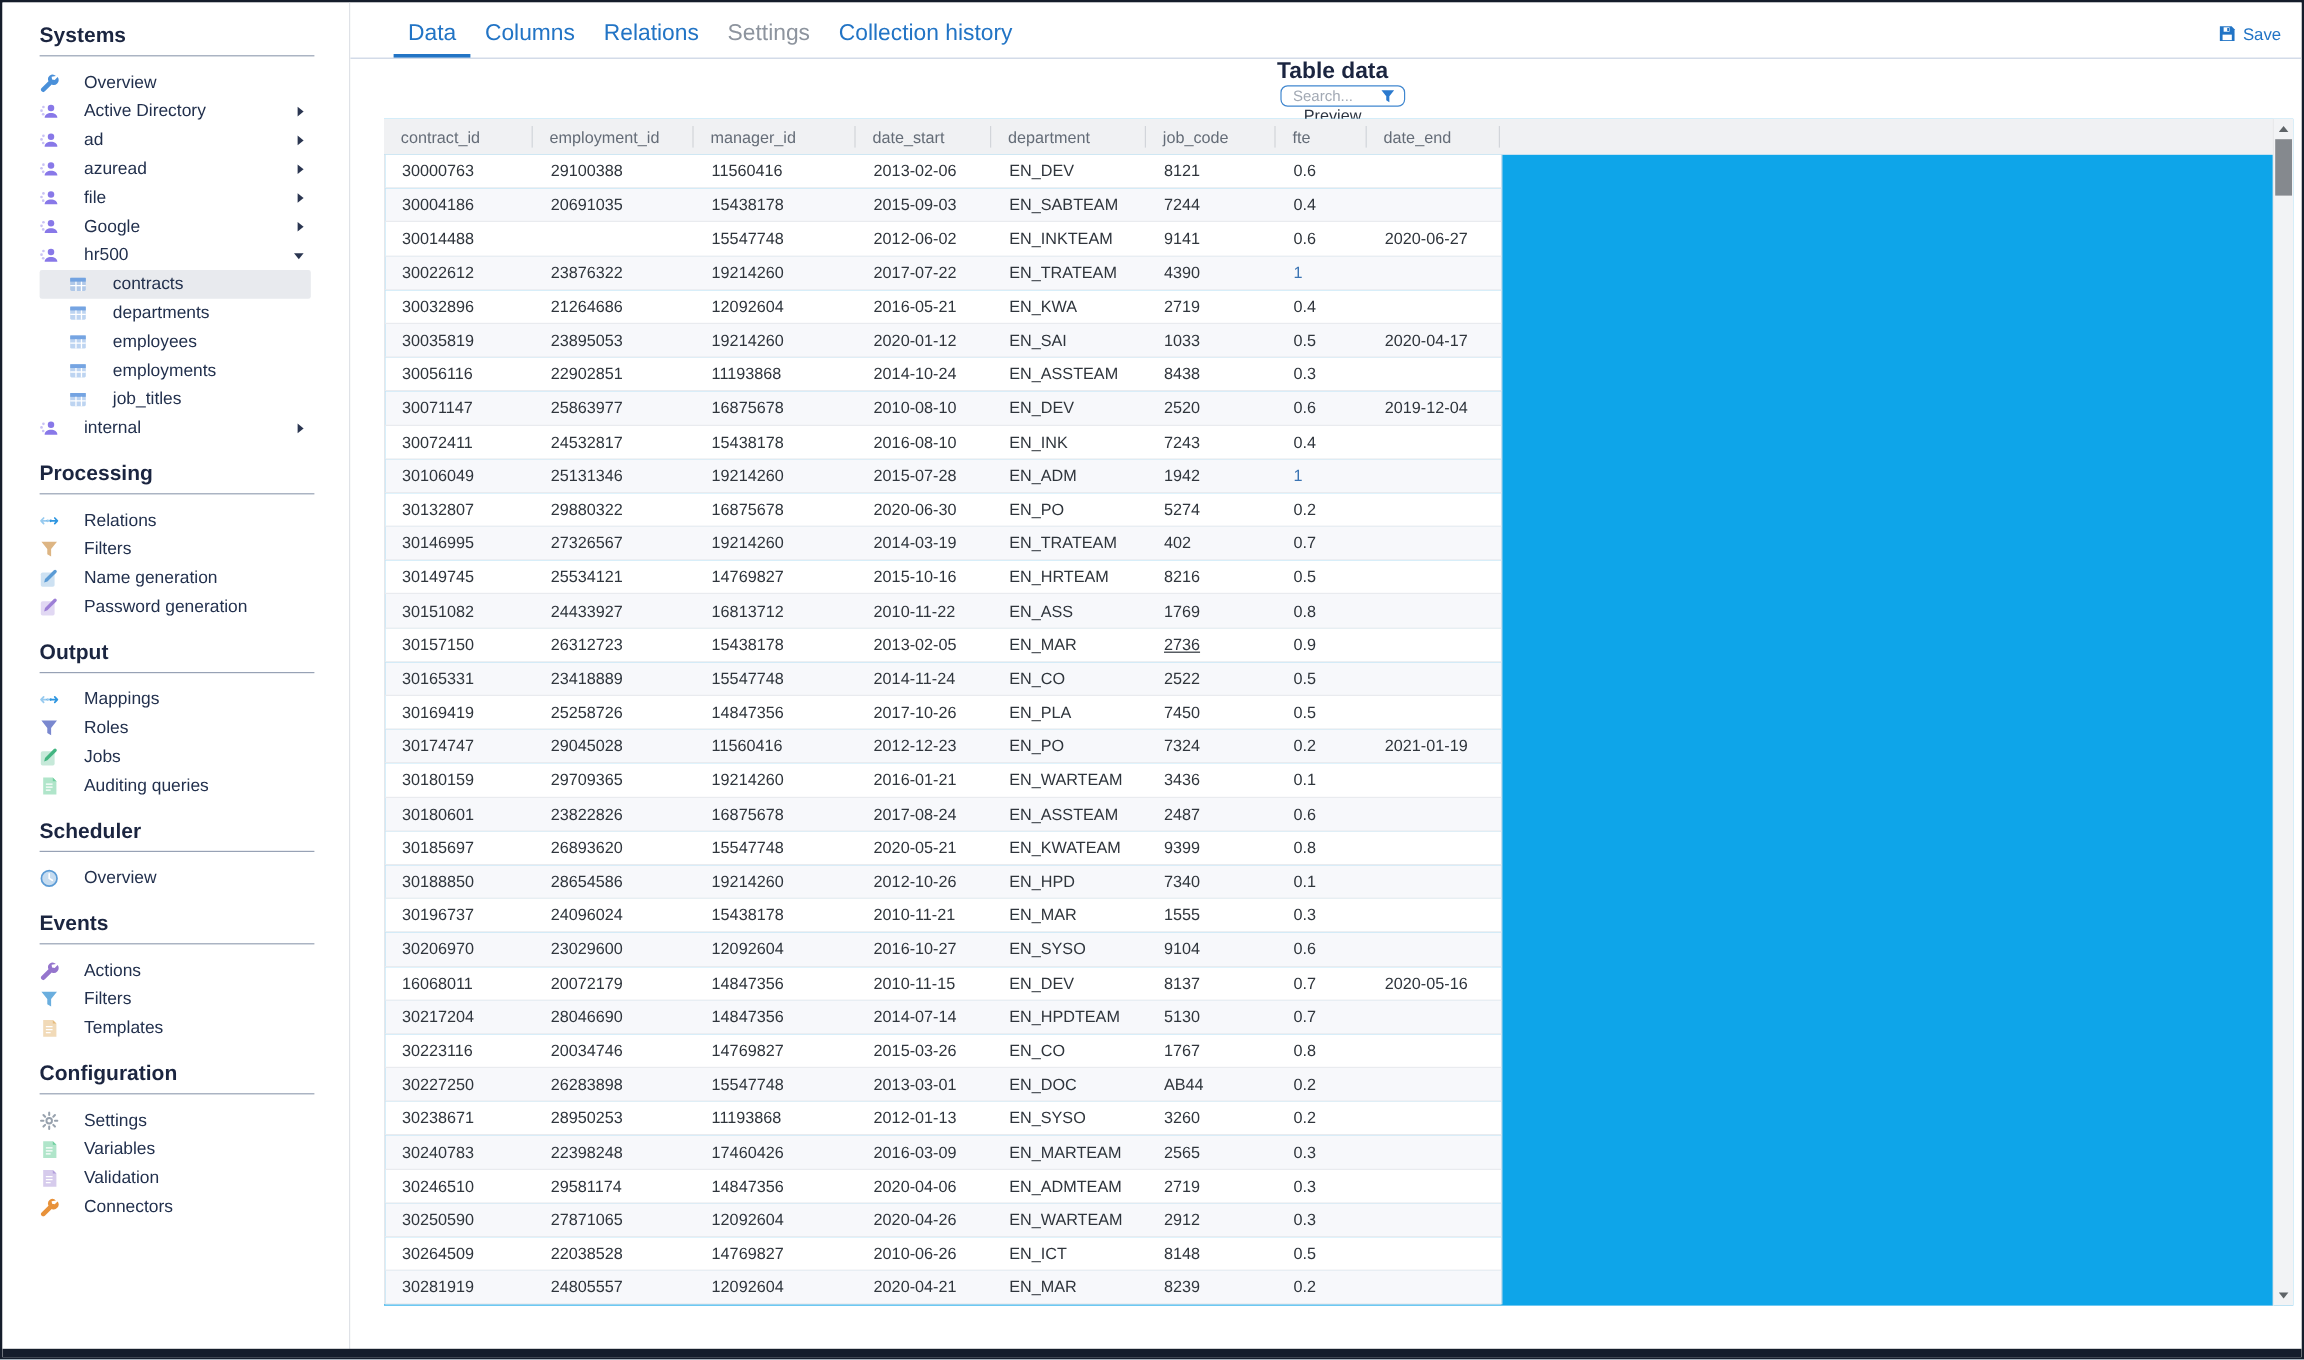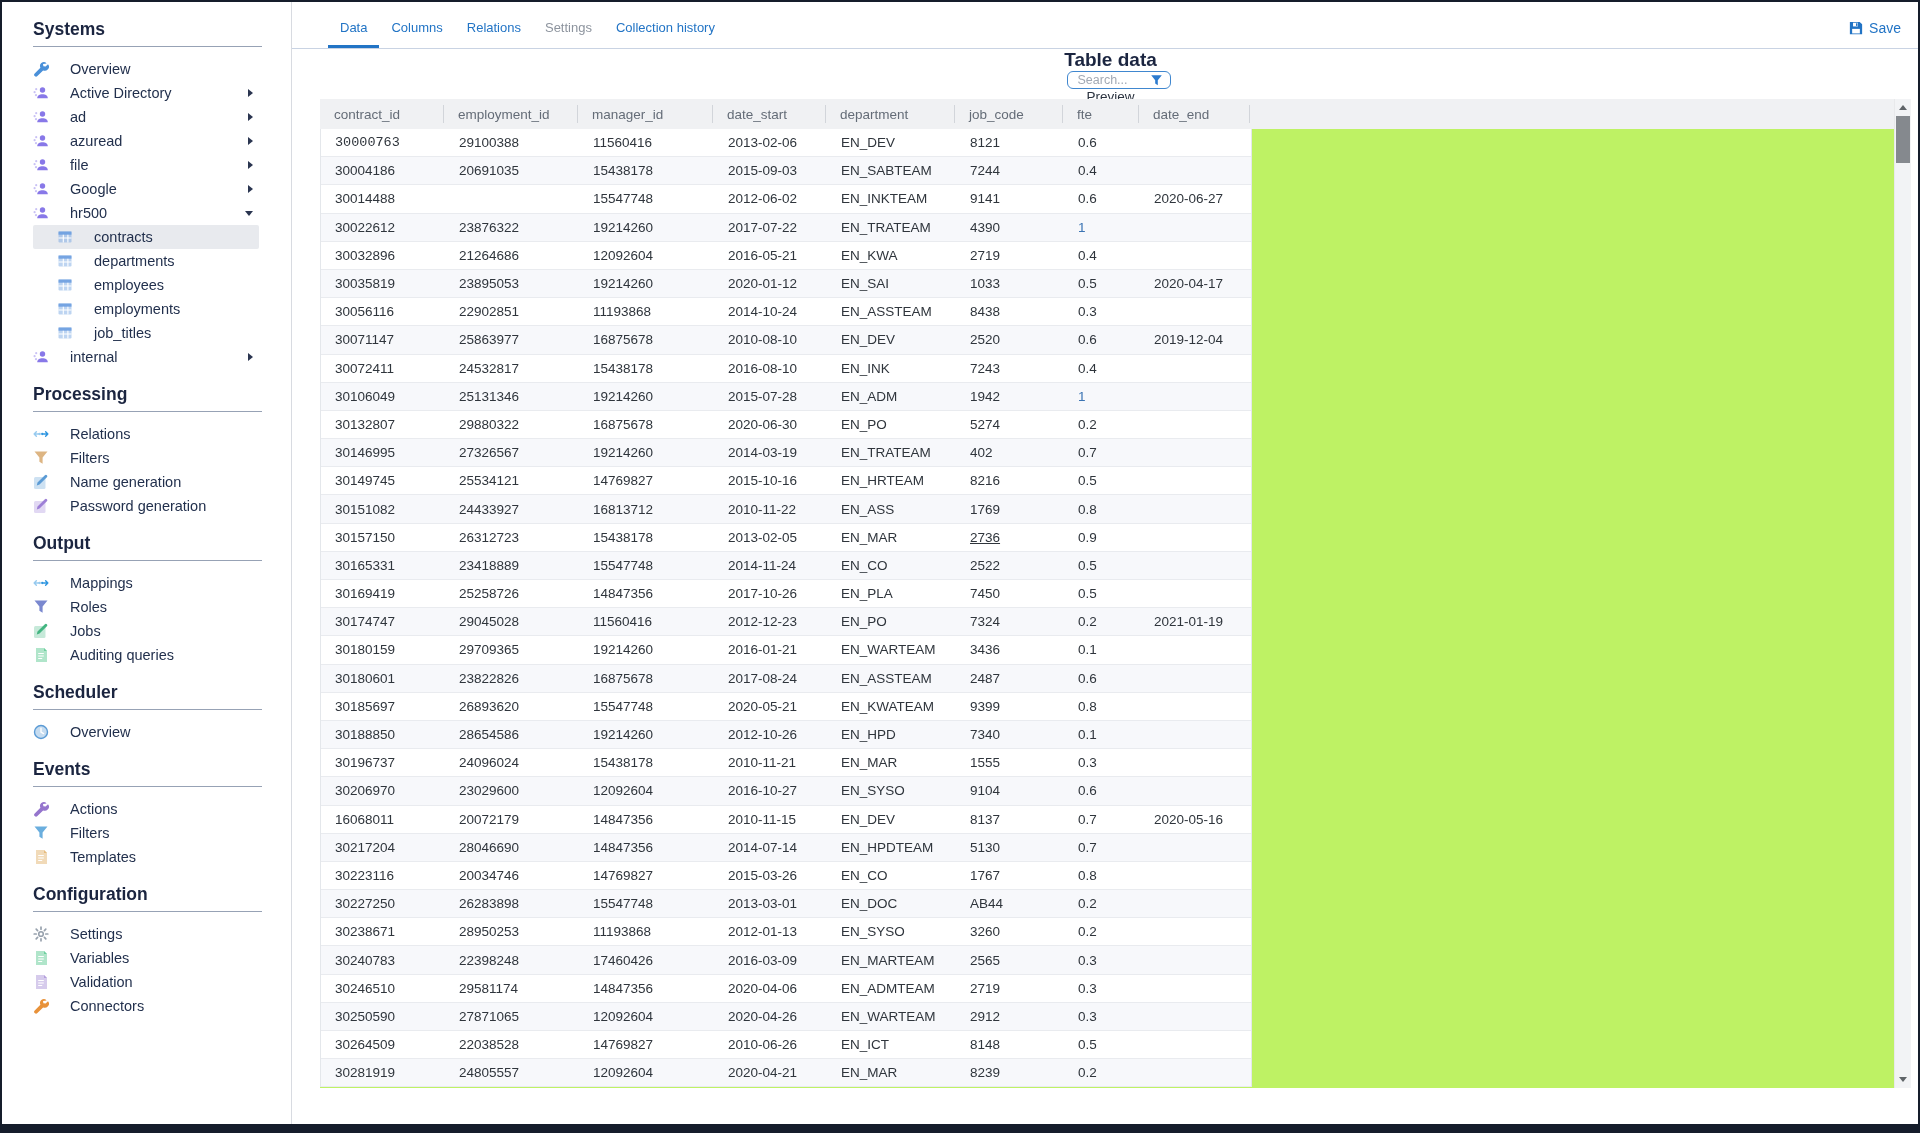--- a/index.html
+++ b/index.html
@@ -33,21 +33,21 @@
   .chev { position:absolute; right:6px; width:0; height:0; }
   .chev-r { border-left:5px solid #2a3550; border-top:4px solid transparent; border-bottom:4px solid transparent; }
   .chev-d { border-top:5px solid #2a3550; border-left:4px solid transparent; border-right:4px solid transparent; }
 
   
   .main { position:absolute; left:290px; top:0; right:0; bottom:7px; background:#fff; }
   .tabbar { position:relative; height:47px; border-bottom:1px solid #c9d3e3; }
   .tabs { display:flex; height:100%; margin-left:36px; }
   .tab {
     position:relative; display:flex; align-items:center; padding:5px 12px 0 12px;
-    font-size:13px; color:var(--accent,#2274c5); cursor:pointer; white-space:nowrap;
+    font-size:19px; color:var(--accent,#2274c5); cursor:pointer; white-space:nowrap;
   }
   .tab.active::after { content:""; position:absolute; left:0; right:0; bottom:0; height:3px; background:var(--accent,#2274c5); }
   .tab.disabled { color:#8d949e; }
   .save {
     position:absolute; right:17px; top:0; height:47px; padding-top:4px;
     display:flex; align-items:center; gap:6px; color:var(--accent,#2274c5);
     font-size:14px; cursor:pointer;
   }
   .save svg { width:14px; height:14px; display:block; }
 
@@ -74,21 +74,21 @@
   .records-count { font-size:14.5px; color:#2b3340; }
   .checkbox {
     margin-left:15px; width:16px; height:16px; background:#e7e8ea;
     border:1px solid #d3d5d8; border-radius:3px; cursor:pointer;
   }
   .hide-label { margin-left:8px; font-size:14px; color:#212c40; }
   .resize { margin-left:19px; display:flex; align-items:center; gap:5px; color:var(--accent,#2274c5); font-size:14px; cursor:pointer; }
   .resize .arrows { font-size:15px; font-weight:700; line-height:1; }
 
   
-  .gridwrap { position:absolute; top:97px; left:28px; right:7px; height:989px; background:#bef264; }
+  .gridwrap { position:absolute; top:97px; left:28px; right:7px; height:989px; background:#0ea5e9; }
   .grid-header { display:flex; height:30px; background:#f0f1f3; }
   .gh-cell {
     position:relative; display:flex; align-items:center; padding-left:14px;
     font-size:13.5px; color:#646c77; white-space:nowrap;
   }
   .gh-cell::after { content:""; position:absolute; right:0; top:6px; bottom:6px; width:1px; background:#d2d5da; }
   .gh-fill { flex:1; }
   .grid-body { width:932px; border-left:1px solid #e4e7eb; border-right:1px solid #e4e7eb; }
   .t-row { display:flex; height:28.2px; background:#fff; border-bottom:1px solid #e9ebef; }
   .t-row.alt { background:#f7f8fb; }
@@ -510,21 +510,21 @@
           <div class="gh-cell" style="width: 135px;">manager_id</div>
           <div class="gh-cell" style="width: 113px;">date_start</div>
           <div class="gh-cell" style="width: 129px;">department</div>
           <div class="gh-cell" style="width: 108px;">job_code</div>
           <div class="gh-cell" style="width: 76px;">fte</div>
           <div class="gh-cell" style="width: 111px;">date_end</div>
           <div class="gh-fill"></div>
         </div>
       <div class="grid-body">
           <div class="t-row">
-            <div class="t-cell" style="width: 124px; font-family: Liberation Mono, monospace;">30000763</div>
+            <div class="t-cell" style="width: 124px;">30000763</div>
             <div class="t-cell" style="width: 134px;">29100388</div>
             <div class="t-cell" style="width: 135px;">11560416</div>
             <div class="t-cell" style="width: 113px;">2013-02-06</div>
             <div class="t-cell" style="width: 129px;">EN_DEV</div>
             <div class="t-cell" style="width: 108px;">8121</div>
             <div class="t-cell" style="width: 76px;">0.6</div>
             <div class="t-cell" style="width: 111px;"></div>
           </div>
           <div class="t-row alt">
             <div class="t-cell" style="width: 124px;">30004186</div>

